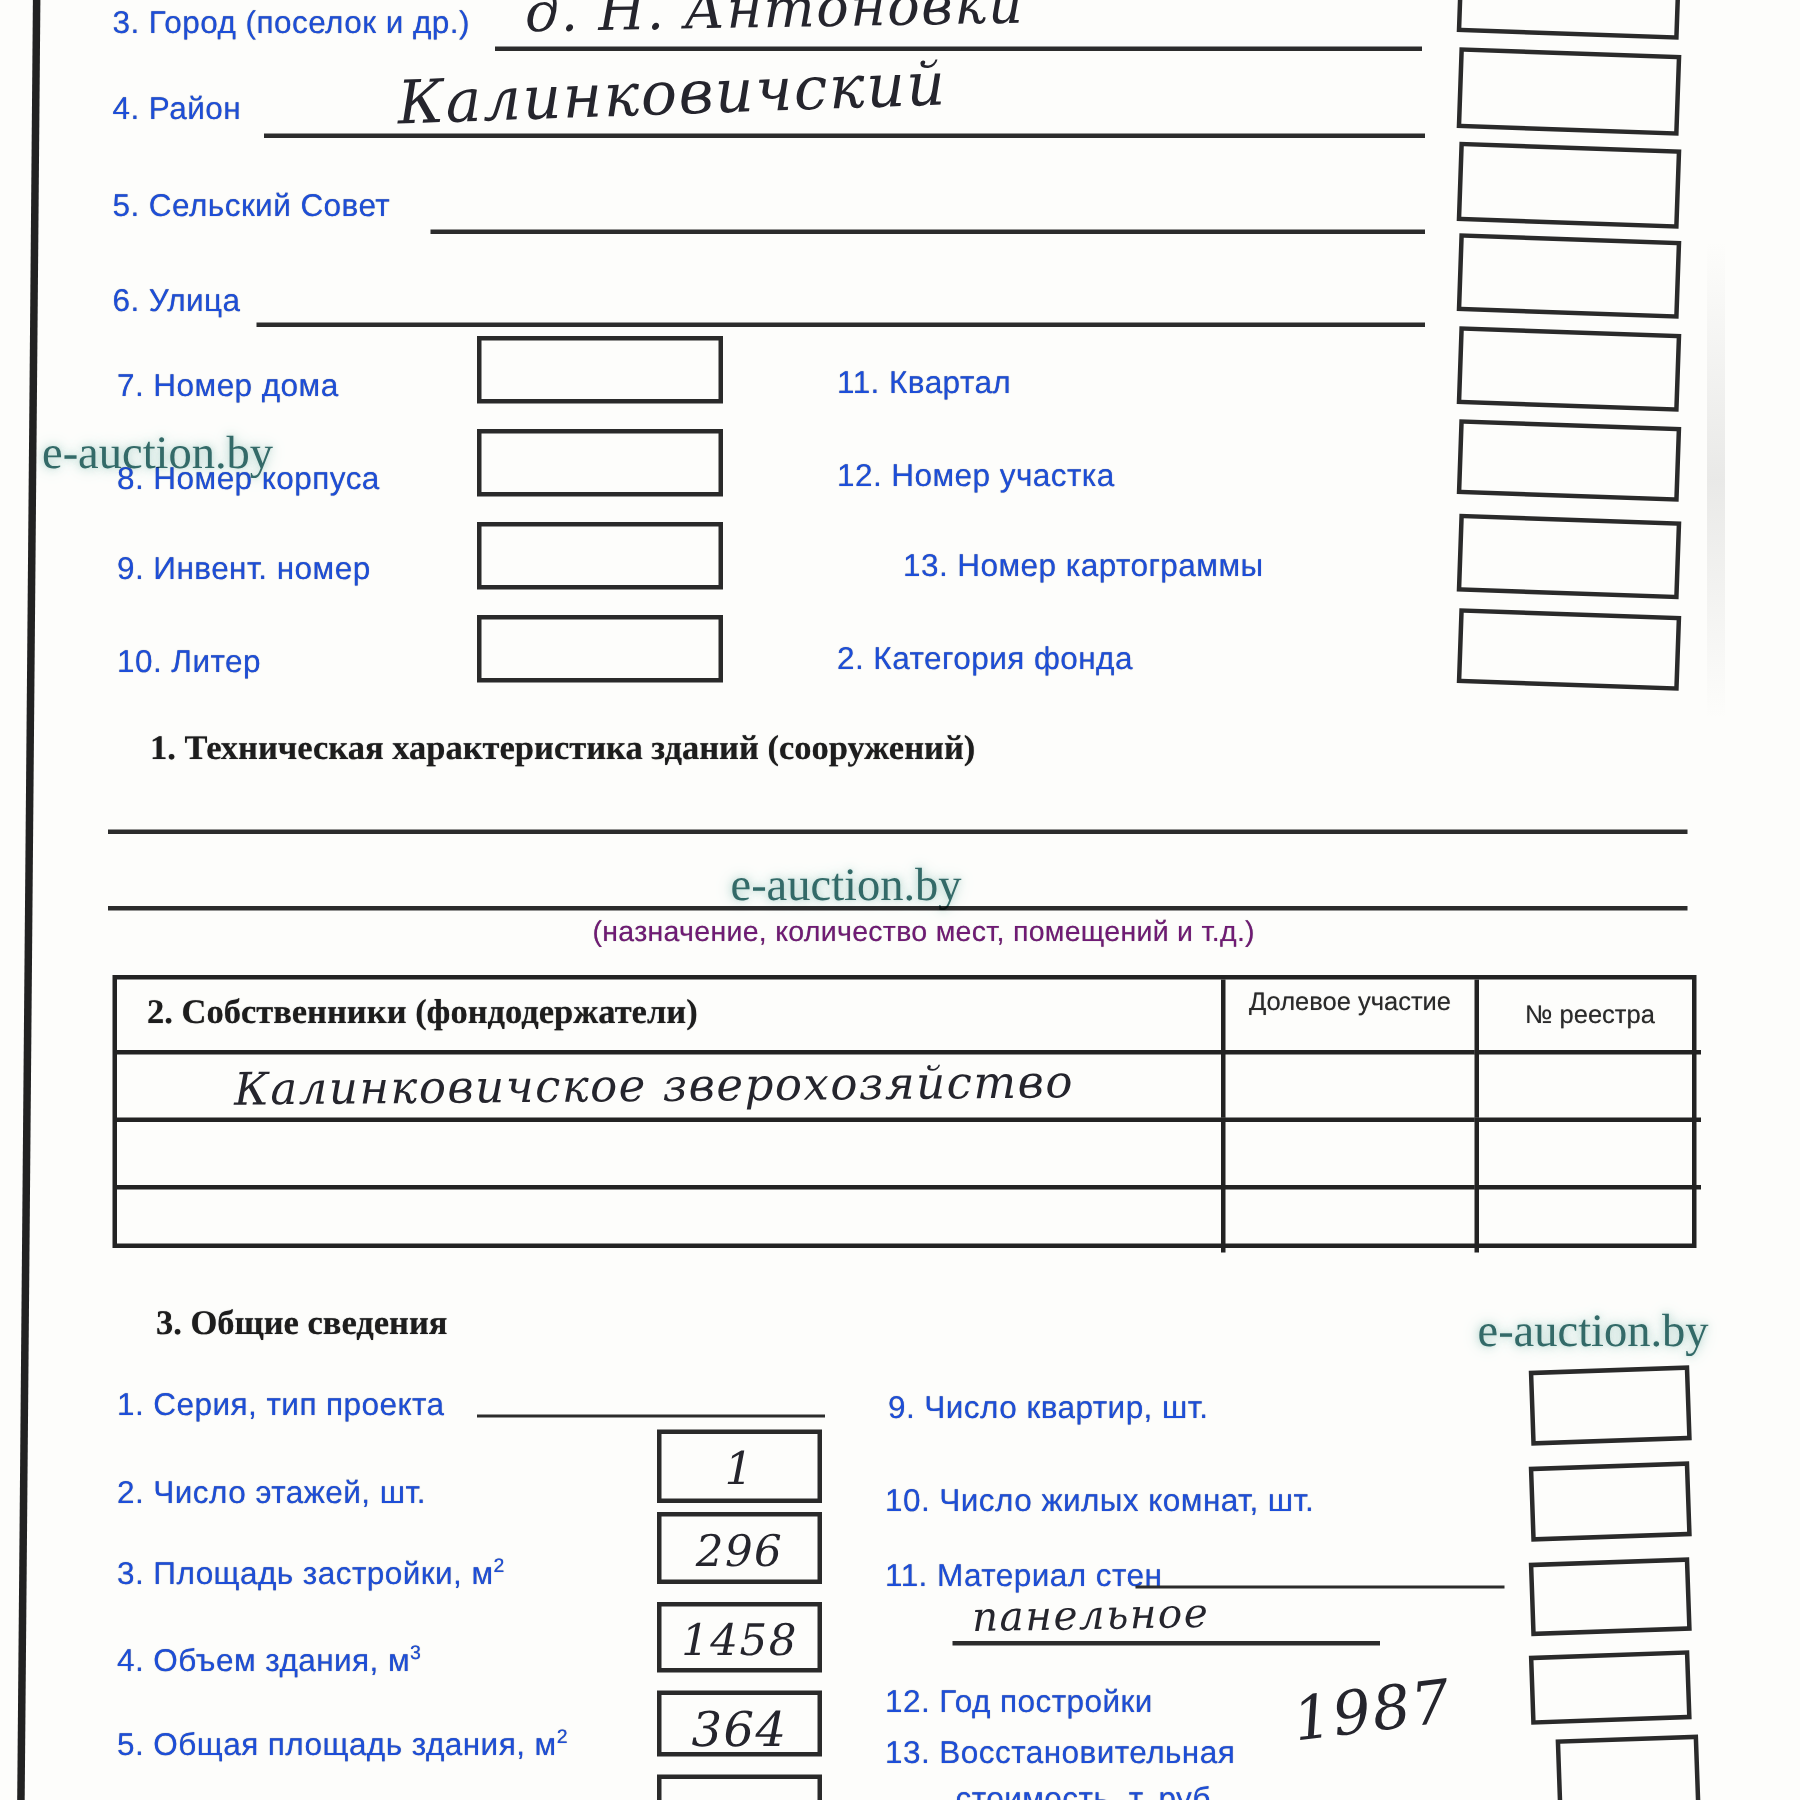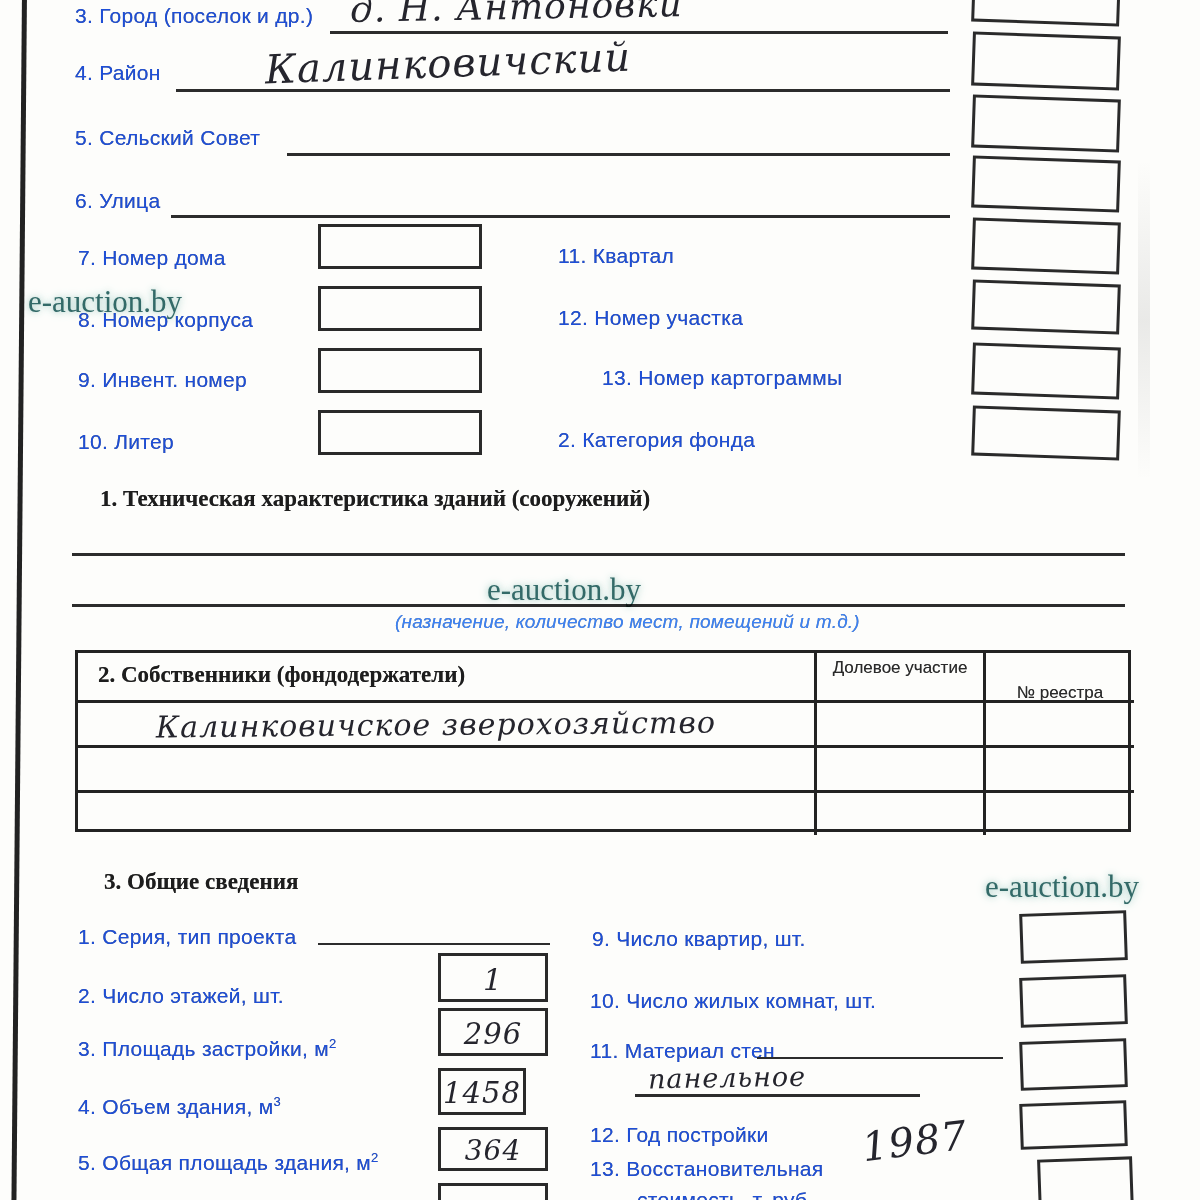--- a/index.html
+++ b/index.html
@@ -37,21 +37,21 @@
     color:#25252d;white-space:nowrap;letter-spacing:1px;
   }
   .hand.center{text-align:center;}
   
   .wm{
     position:absolute;font-family:"Liberation Serif",serif;font-size:31px;
     color:#336b6a;white-space:nowrap;z-index:6;mix-blend-mode:multiply;
     text-shadow:0 0 2px #d2e6e2,0 0 6px #b9d8d4,0 0 11px #bcdad6;
   }
   .caption{
-    position:absolute;font-size:19px;font-style:italic;color:#3b82f6;
+    position:absolute;font-size:19px;color:#701a75;
     white-space:nowrap;letter-spacing:0.2px;text-shadow:0 0 0.5px rgba(0,0,0,.5);
   }
   
   .tbl{
     position:absolute;left:75px;top:650px;width:1056px;height:182px;
     display:grid;grid-template-columns:736px 169px 151px;
     grid-template-rows:47px 45px 45px 45px;
     border:3px solid #232323;box-sizing:border-box;
   }
   .tc{border-left:3px solid #232323;border-top:3px solid #232323;position:relative;box-sizing:border-box;}
@@ -130,21 +130,21 @@
   <div class="caption" style="left:395px;top:611px;">(назначение,  количество мест,  помещений и т.д.)</div>
 
   <div class="tbl">
     <div class="tc first-col head">
       <div class="th-title">2. Собственники (фондодержатели)</div>
     </div>
     <div class="tc head">
       <div class="th-small">Долевое участие</div>
     </div>
     <div class="tc head">
-      <div class="th-small" style="padding-top:30px;">№ реестра</div>
+      <div class="th-small" style="padding-top:14px;">№ реестра</div>
     </div>
 
     <div class="tc first-col">
       <div class="hand" style="left:78px;top:4px;font-size:30px;transform:rotate(-0.5deg);">Калинковичское    зверохозяйство</div>
     </div>
     <div class="tc"></div>
     <div class="tc"></div>
 
     <div class="tc first-col"></div>
     <div class="tc"></div>
@@ -165,27 +165,27 @@
   <div class="fbox" style="left:438px;top:953px;width:110px;height:49px;">
     <div class="hand center" style="left:0;right:0;top:6px;font-size:30px;">1</div>
   </div>
 
   <div class="lbl" style="left:78px;top:1036px;"><span>3. Площадь застройки,  м</span><span class="sup">2</span></div>
   <div class="fbox" style="left:438px;top:1008px;width:110px;height:48px;">
     <div class="hand center" style="left:0;right:0;top:6px;font-size:29px;">296</div>
   </div>
 
   <div class="lbl" style="left:78px;top:1094px;"><span>4. Объем здания,  м</span><span class="sup">3</span></div>
-  <div class="fbox" style="left:438px;top:1068px;width:88px;height:47px;">
+  <div class="fbox" style="left:438px;top:1068px;width:110px;height:47px;">
     <div class="hand center" style="left:0;right:0;top:5px;font-size:29px;">1458</div>
   </div>
 
   <div class="lbl" style="left:78px;top:1150px;"><span>5. Общая площадь здания,  м</span><span class="sup">2</span></div>
   <div class="fbox" style="left:438px;top:1127px;width:110px;height:44px;">
-    <div class="hand center" style="left:0;right:0;top:4px;font-size:28px;">364</div>
+    <div class="hand center" style="left:0;right:0;top:4px;font-size:32px;">364</div>
   </div>
 
   <div class="fbox" style="left:438px;top:1183px;width:110px;height:40px;"></div>
 
   <div class="lbl" style="left:592px;top:927px;">9.  Число квартир,  шт.</div>
   <div class="fbox rbox3" style="left:1020px;top:912px;width:107px;height:50px;"></div>
 
   <div class="lbl" style="left:590px;top:989px;">10. Число жилых комнат,  шт.</div>
   <div class="fbox rbox3" style="left:1020px;top:976px;width:107px;height:50px;"></div>
 

